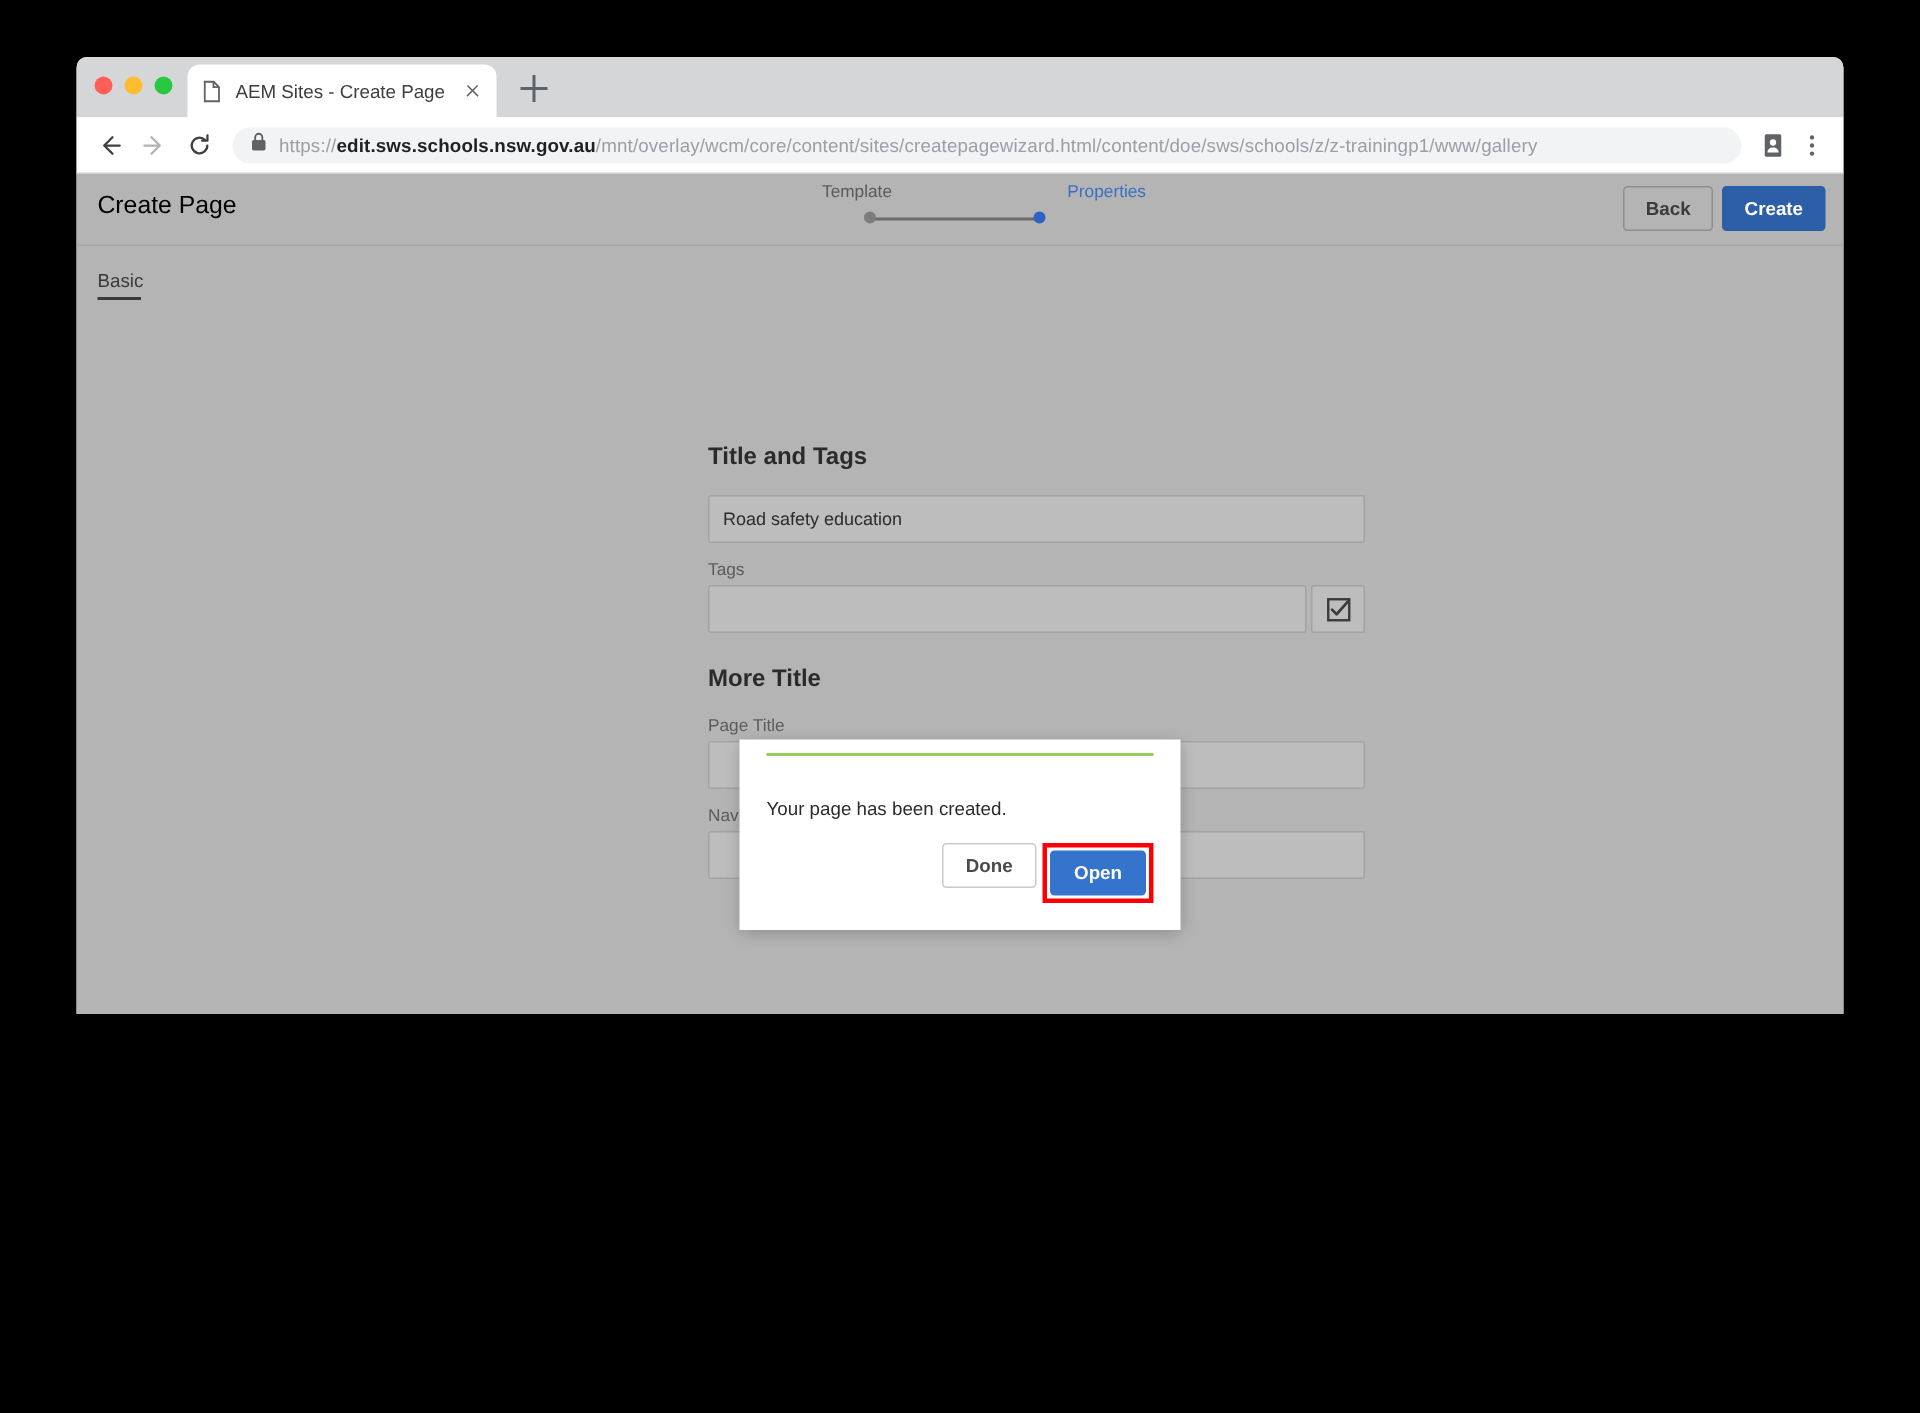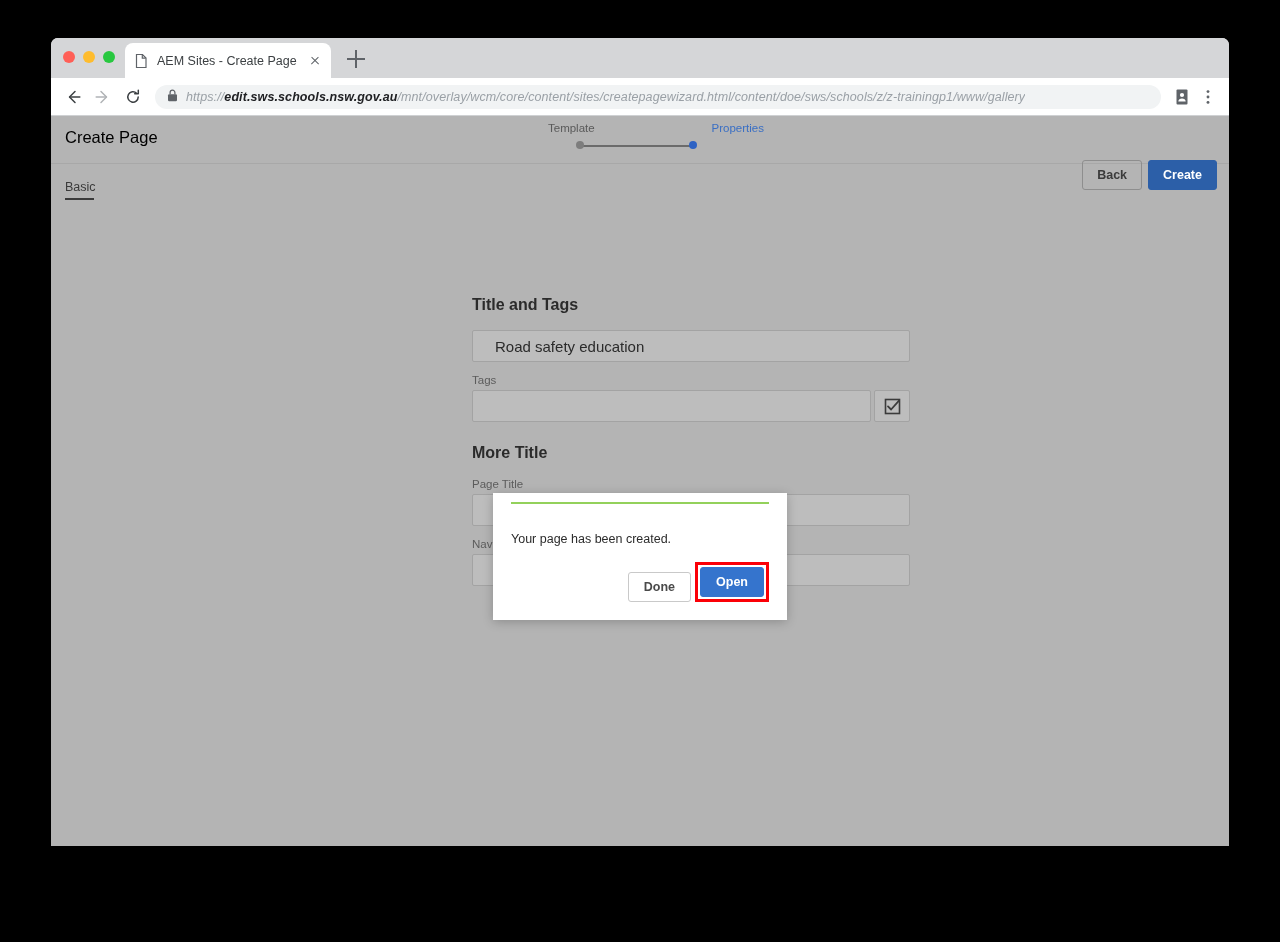--- a/index.html
+++ b/index.html
@@ -7,21 +7,21 @@
     width: 1280px; height: 942px;
     background: #000000;
     font-family: "Liberation Sans", sans-serif;
     overflow: hidden;
   }
 
   
   #browser-window {
     position: absolute;
     left: 51px; top: 38px;
-    width: 1178px; height: 808px;
+    width: 1178px; height: 638px;
     background: #ffffff;
     border-radius: 7px 7px 0 0;
     overflow: hidden;
   }
 
   
   #tab-strip {
     position: relative;
     height: 40px;
     background: #d5d6d8;
@@ -92,21 +92,20 @@
   }
   #omnibox {
     flex: 1 1 auto;
     height: 24px;
     background: #f1f3f4;
     border-radius: 12px;
     display: flex; align-items: center;
     padding: 0 12px;
     margin: 0 8px 0 6px;
     overflow: hidden;
-    font-style: italic;
   }
   #lock-icon { flex: 0 0 auto; margin-right: 8px; }
   #url-text {
     font-size: 12.5px; color: #9aa0a6;
     white-space: nowrap; overflow: hidden;
     letter-spacing: 0.1px;
   }
   #url-text .domain { color: #202124; font-weight: bold; }
   #url-text .scheme { color: #9aa0a6; }
   .tb-right-btn {
@@ -157,21 +156,21 @@
   .step-dot {
     position: absolute; top: 0;
     width: 8px; height: 8px; border-radius: 50%;
   }
   .step-dot.inactive { left: 30px; background: #7d7d7d; }
   .step-dot.active   { left: 143px; background: #2d62c4; }
 
   
   #header-actions {
     position: absolute; right: 12px; top: 8px;
-    display: flex; gap: 6px; align-items: center; margin-top: 36px;
+    display: flex; gap: 6px; align-items: center;
   }
   #back-button {
     height: 30px; padding: 0 14px;
     background: transparent;
     border: 1px solid #8e8e8e;
     border-radius: 3px;
     color: #3b3b3b; font-size: 12.5px; font-weight: bold;
     font-family: "Liberation Sans", sans-serif;
     cursor: pointer;
   }
@@ -214,22 +213,22 @@
   .field { margin-bottom: 12px; }
   .field-label {
     font-size: 11.5px; color: #5c5c5c;
     margin-bottom: 4px; display: block;
   }
   .field-input {
     width: 100%; height: 32px;
     background: #bdbdbd;
     border: 1px solid #a3a3a3;
     border-radius: 2px;
-    padding: 0 22px;
-    font-size: 15px; color: #2b2b2b;
+    padding: 0 9px;
+    font-size: 12px; color: #2b2b2b;
     font-family: "Liberation Sans", sans-serif;
     outline: none;
   }
   .field-input::placeholder { color: #8a8a8a; }
   .field-row { display: flex; gap: 3px; }
   .field-row .field-input { flex: 1 1 auto; }
   #tags-picker-button {
     width: 36px; height: 32px;
     background: #bdbdbd;
     border: 1px solid #a3a3a3;
@@ -261,21 +260,21 @@
   #dialog-divider {
     height: 2px; background: #93d15b;
     margin: 9px 18px 0 18px;
   }
   #dialog-body {
     padding: 28px 18px 0 18px;
     font-size: 12.5px; color: #2b2b2b;
   }
   #dialog-footer {
     padding: 16px 18px 18px 18px;
-    display: flex; justify-content: flex-end; align-items: flex-end; gap: 4px;
+    display: flex; justify-content: flex-end; align-items: flex-start; gap: 4px;
   }
   #done-button {
     height: 30px; padding: 0 15px;
     background: #ffffff;
     border: 1px solid #c9c9c9;
     border-radius: 3px;
     color: #4a4a4a; font-size: 12.5px; font-weight: bold;
     font-family: "Liberation Sans", sans-serif;
     cursor: pointer;
   }

